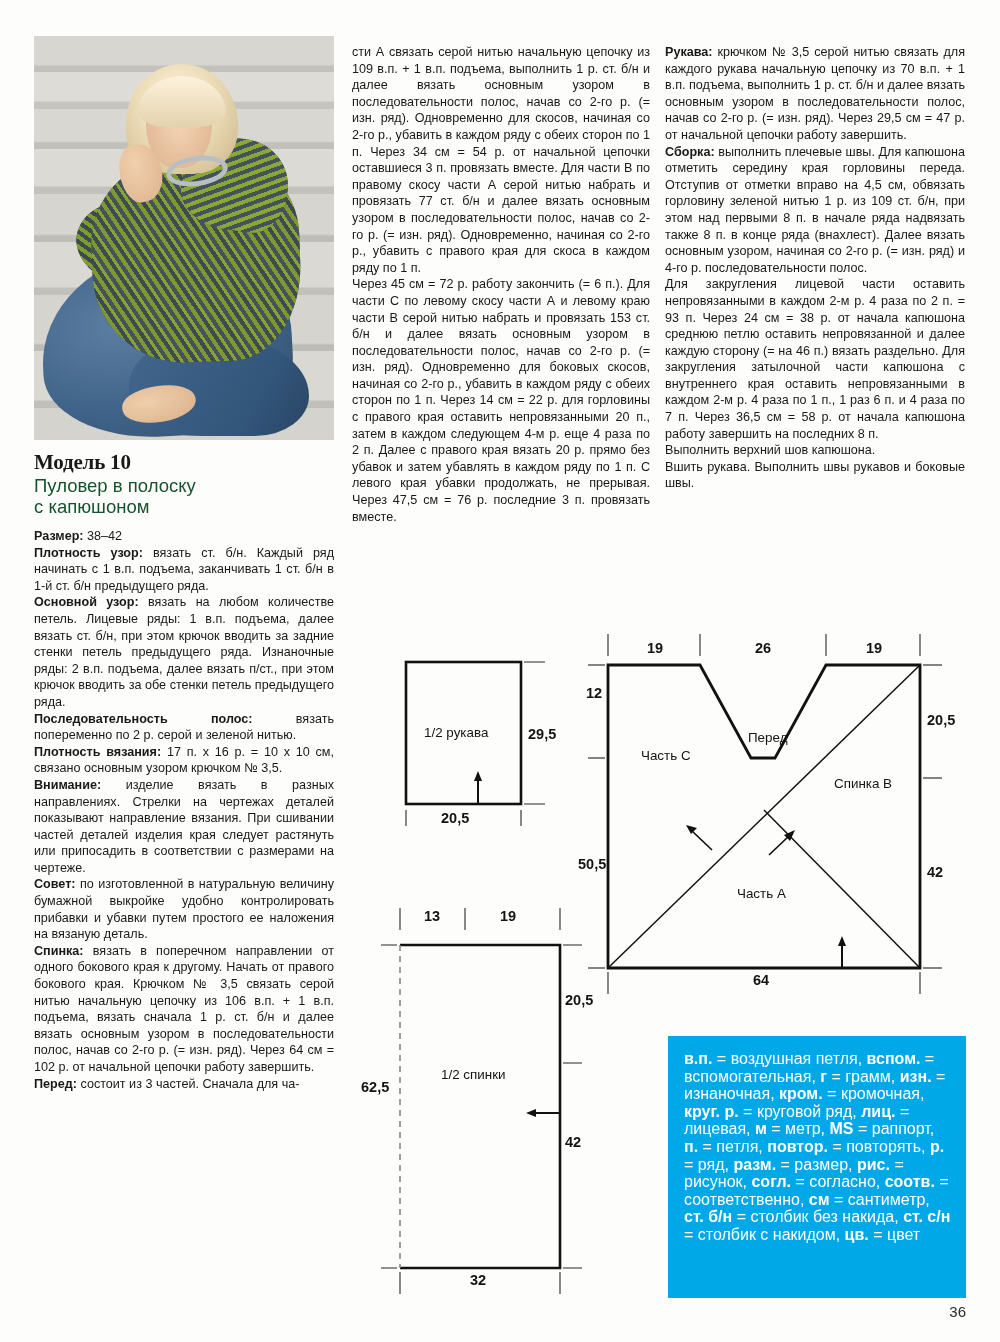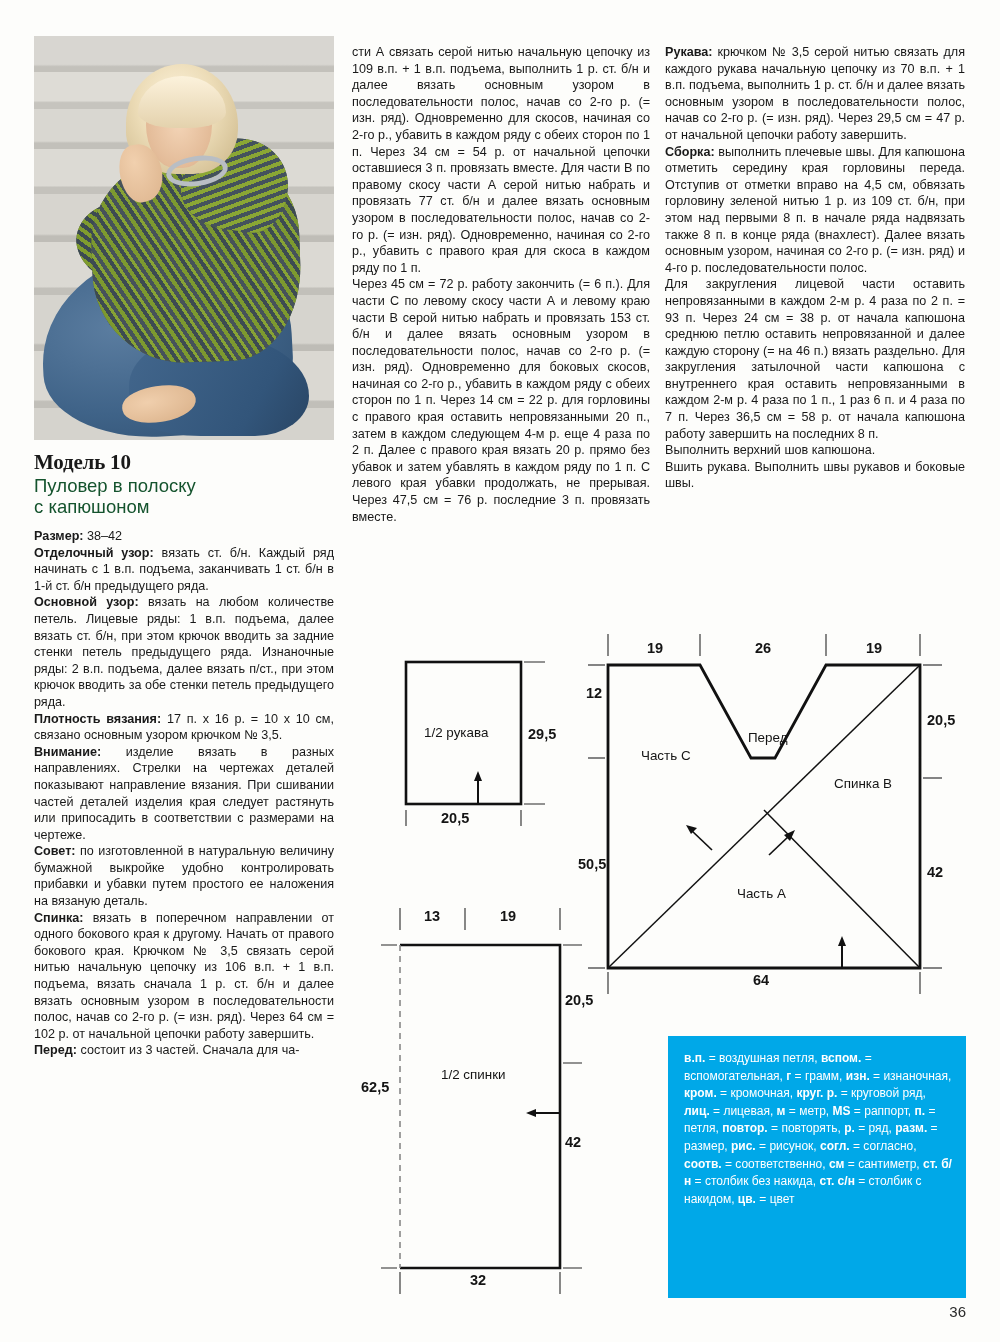--- a/index.html
+++ b/index.html
@@ -207,21 +207,21 @@
   }
 
   
   .abbr {
     position: absolute;
     left: 668px; top: 1036px;
     width: 298px; height: 262px;
     background: #00a8e8;
     color: #ffffff;
     padding: 14px 14px 10px 16px;
-    font-size: 12px;
+    font-size: 16px;
     line-height: 17.6px;
   }
   .abbr b { font-weight: bold; }
 
   .page-num {
     position: absolute;
     right: 34px; bottom: 22px;
     font-size: 15px;
     color: #2a2a2a;
   }
@@ -247,22 +247,23 @@
   </div>
 
   <div class="col col1">
     <div class="model-no">Модель 10</div>
     <div class="model-title">
       <span>Пуловер в полоску</span><br>
       <span>с капюшоном</span>
     </div>
     <div id="col1-body">
         <p><b>Размер:</b><span> 38–42</span></p>
-        <p><b>Отделочный узор:</b><span> вязать ст. б/н. Каждый ряд начинать с 1 в.п. подъема, заканчивать 1 ст. б/н в 1-й ст. б/н предыдущего ряда.</span></p>
+        <p><b>Плотность узор:</b><span> вязать ст. б/н. Каждый ряд начинать с 1 в.п. подъема, заканчивать 1 ст. б/н в 1-й ст. б/н предыдущего ряда.</span></p>
         <p><b>Основной узор:</b><span> вязать на любом количестве петель. Лицевые ряды: 1 в.п. подъема, далее вязать ст. б/н, при этом крючок вводить за задние стенки петель предыдущего ряда. Изнаночные ряды: 2 в.п. подъема, далее вязать п/ст., при этом крючок вводить за обе стенки петель предыдущего ряда.</span></p>
+        <p><b>Последовательность полос:</b><span> вязать попеременно по 2 р. серой и зеленой нитью.</span></p>
         <p><b>Плотность вязания:</b><span> 17 п. х 16 р. = 10 х 10 см, связано основным узором крючком № 3,5.</span></p>
         <p><b>Внимание:</b><span> изделие вязать в разных направлениях. Стрелки на чертежах деталей показывают направление вязания. При сшивании частей деталей изделия края следует растянуть или припосадить в соответствии с размерами на чертеже.</span></p>
         <p><b>Совет:</b><span> по изготовленной в натуральную величину бумажной выкройке удобно контролировать прибавки и убавки путем простого ее наложения на вязаную деталь.</span></p>
         <p><b>Спинка:</b><span> вязать в поперечном направлении от одного бокового края к другому. Начать от правого бокового края. Крючком № 3,5 связать серой нитью начальную цепочку из 106 в.п. + 1 в.п. подъема, вязать сначала 1 р. ст. б/н и далее вязать основным узором в последовательности полос, начав со 2-го р. (= изн. ряд). Через 64 см = 102 р. от начальной цепочки работу завершить.</span></p>
         <p><b>Перед:</b><span> состоит из 3 частей. Сначала для ча-</span></p>
       </div>
   </div>
 
   <div class="col col2">
     <div id="col2-body">

